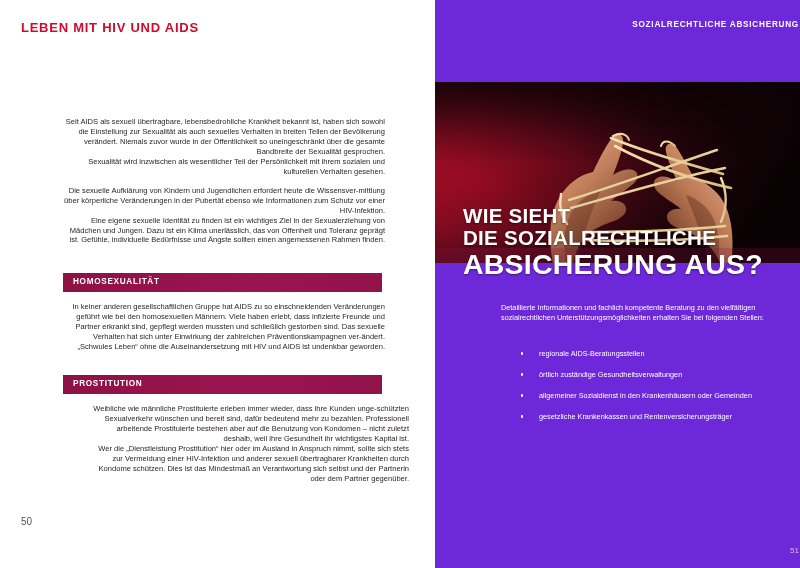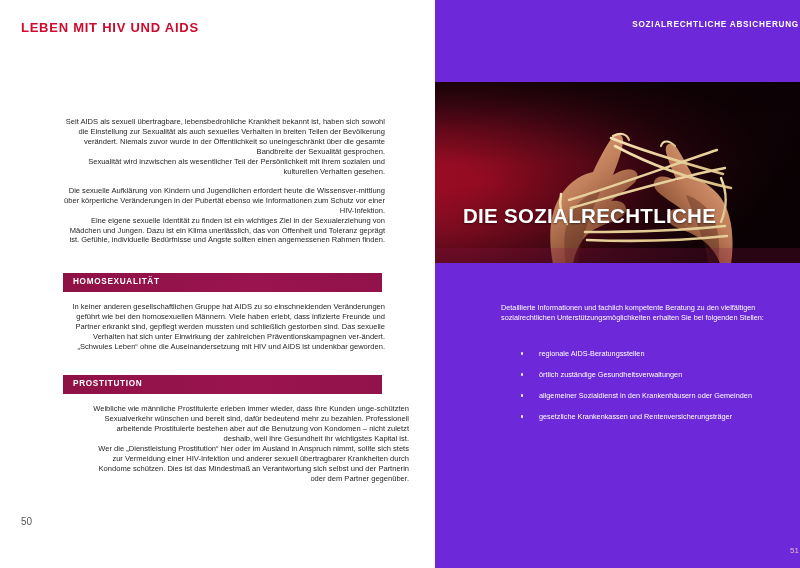--- a/index.html
+++ b/index.html
@@ -211,21 +211,23 @@
           <path d="M178 54 C186 50 192 52 194 58" stroke-width="2.2"></path>
           <path d="M240 64 C234 58 228 58 226 64" stroke-width="2.2"></path>
         </g>
 
         <rect x="0" y="0" width="386" height="181" fill="none"></rect>
         <rect x="0" y="166" width="386" height="15" fill="rgba(140,18,70,0.25)"></rect>
       </svg>
     </div>
 
     <div class="headline">
+      <div class="hl-1">WIE SIEHT</div>
       <div class="hl-2">DIE SOZIALRECHTLICHE</div>
+      <div class="hl-3">ABSICHERUNG AUS?</div>
     </div>
 
     <div class="intro-block">Detaillierte Informationen und fachlich kompetente Beratung zu den vielfältigen sozialrechtlichen Unterstützungsmöglichkeiten erhalten Sie bei folgenden Stellen:</div>
 
     <ul class="bullet-list">
       <li>
         <span class="dot"></span>
         <span>regionale AIDS-Beratungsstellen</span>
       </li>
       <li>

